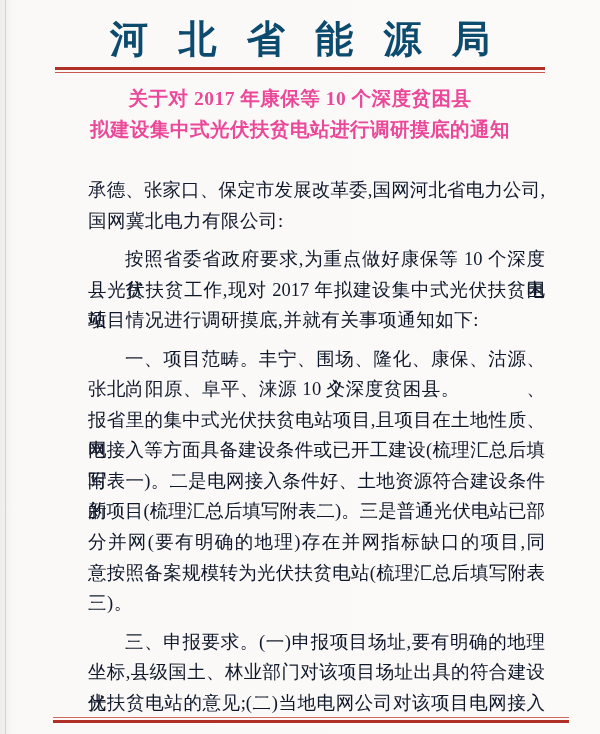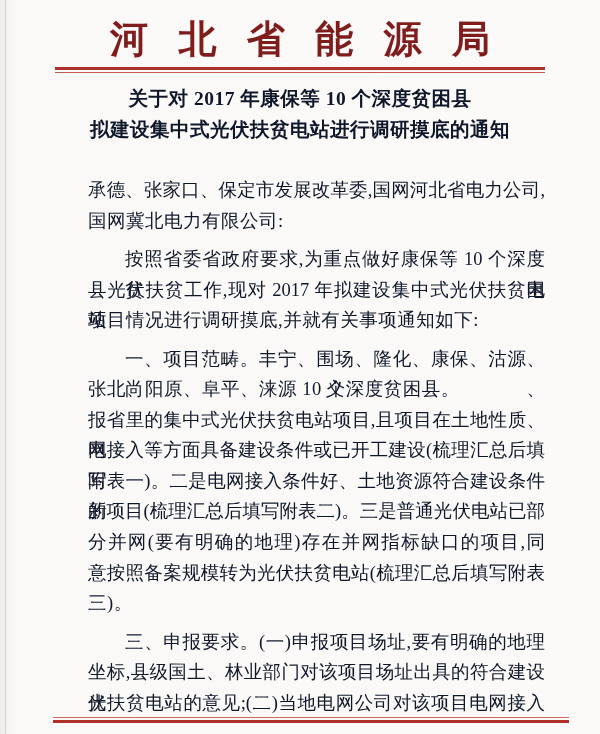--- a/index.html
+++ b/index.html
@@ -17,40 +17,40 @@
     width: 1px; height: 734px;
     background: #d2d2d0;
   }
   .agency {
     position: absolute;
     top: 14px; left: 0;
     width: 100%;
     text-align: center;
     font-size: 38px;
     font-weight: bold;
-    color: #7f1d1d;
+    color: #0c4a6e;
     letter-spacing: 0.8em;
     text-indent: 0.8em;
     white-space: nowrap;
   }
   .rule-top {
     position: absolute;
     top: 67px; left: 55px;
     width: 490px; height: 2px;
     border-top: 3px solid #ae3026;
     border-bottom: 1px solid #c9584e;
   }
   .doc-title {
     position: absolute;
     top: 83px; left: 0;
     width: 100%;
     text-align: center;
     font-size: 19.5px;
     font-weight: bold;
-    color: #0f172a;
+    color: #ec4899;
     line-height: 31px;
     letter-spacing: 0.5px;
   }
   .body-text {
     position: absolute;
     top: 175px; left: 88px;
     width: 457px;
     font-size: 18.5px;
     color: #0f172a;
     letter-spacing: 0.5px;

